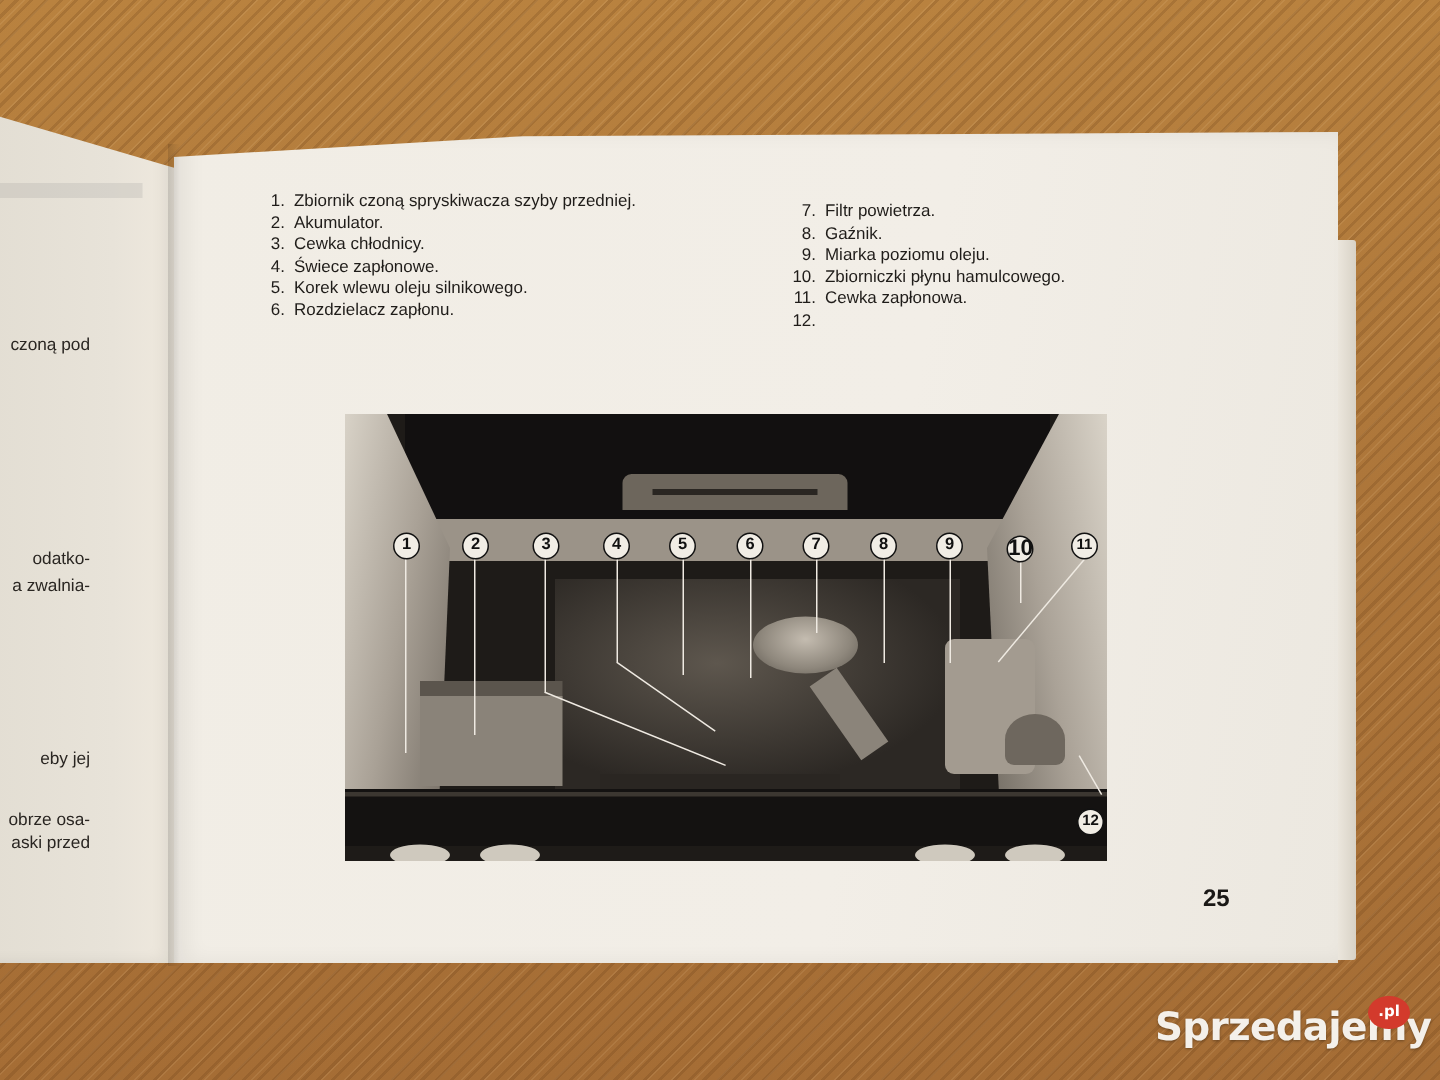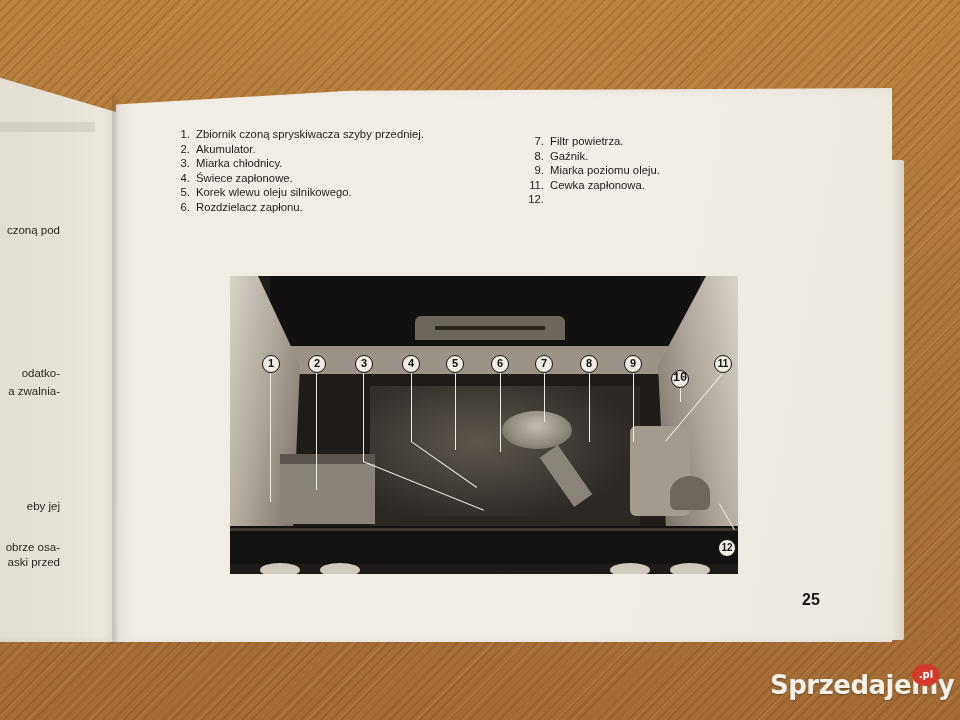--- a/index.html
+++ b/index.html
@@ -113,21 +113,21 @@
   <div class="row">
       <span class="num">1.</span>
       <span>Zbiornik czoną spryskiwacza  szyby przedniej.</span>
     </div>
   <div class="row">
       <span class="num">2.</span>
       <span>Akumulator.</span>
     </div>
   <div class="row">
       <span class="num">3.</span>
-      <span>Miarka chłodnicy.</span>
+      <span>Cewka chłodnicy.</span>
     </div>
   <div class="row">
       <span class="num">4.</span>
       <span>Świece zapłonowe.</span>
     </div>
   <div class="row">
       <span class="num">5.</span>
       <span>Korek wlewu oleju silnikowego.</span>
     </div>
   <div class="row">
@@ -141,20 +141,24 @@
       <span class="num">7.</span>
       <span>Filtr powietrza.</span>
     </div>
   <div class="row">
       <span class="num">8.</span>
       <span>Gaźnik.</span>
     </div>
   <div class="row">
       <span class="num">9.</span>
       <span>Miarka poziomu oleju.</span>
+    </div>
+  <div class="row">
+      <span class="num">10.</span>
+      <span>Zbiorniczki płynu hamulcowego.</span>
     </div>
   <div class="row">
       <span class="num">11.</span>
       <span>Cewka zapłonowa.</span>
     </div>
   <div class="row">
       <span class="num">12.</span>
     </div>
 </div>
 
@@ -197,21 +201,21 @@
 
   <div class="callout" style="left:32px;top:79px;">1</div>
   <div class="callout" style="left:78px;top:79px;">2</div>
   <div class="callout" style="left:125px;top:79px;">3</div>
   <div class="callout" style="left:172px;top:79px;">4</div>
   <div class="callout" style="left:216px;top:79px;">5</div>
   <div class="callout" style="left:261px;top:79px;">6</div>
   <div class="callout" style="left:305px;top:79px;">7</div>
   <div class="callout" style="left:350px;top:79px;">8</div>
   <div class="callout" style="left:394px;top:79px;">9</div>
-  <div class="callout" style="left:441px;top:94px;font-size:12px;font-family:Liberation Mono, monospace;">10</div>
+  <div class="callout" style="left:441px;top:81px;font-size:15px;">10</div>
   <div class="callout" style="left:484px;top:79px;font-size:10px;">11</div>
   <div class="callout" style="left:488px;top:263px;font-size:10px;">12</div>
 </div>
 
 <div class="page-number">25</div>
 
 <div class="watermark">Sprzedajemy</div>
 <div class="watermark-badge">.pl</div>
 
 </body></html>

